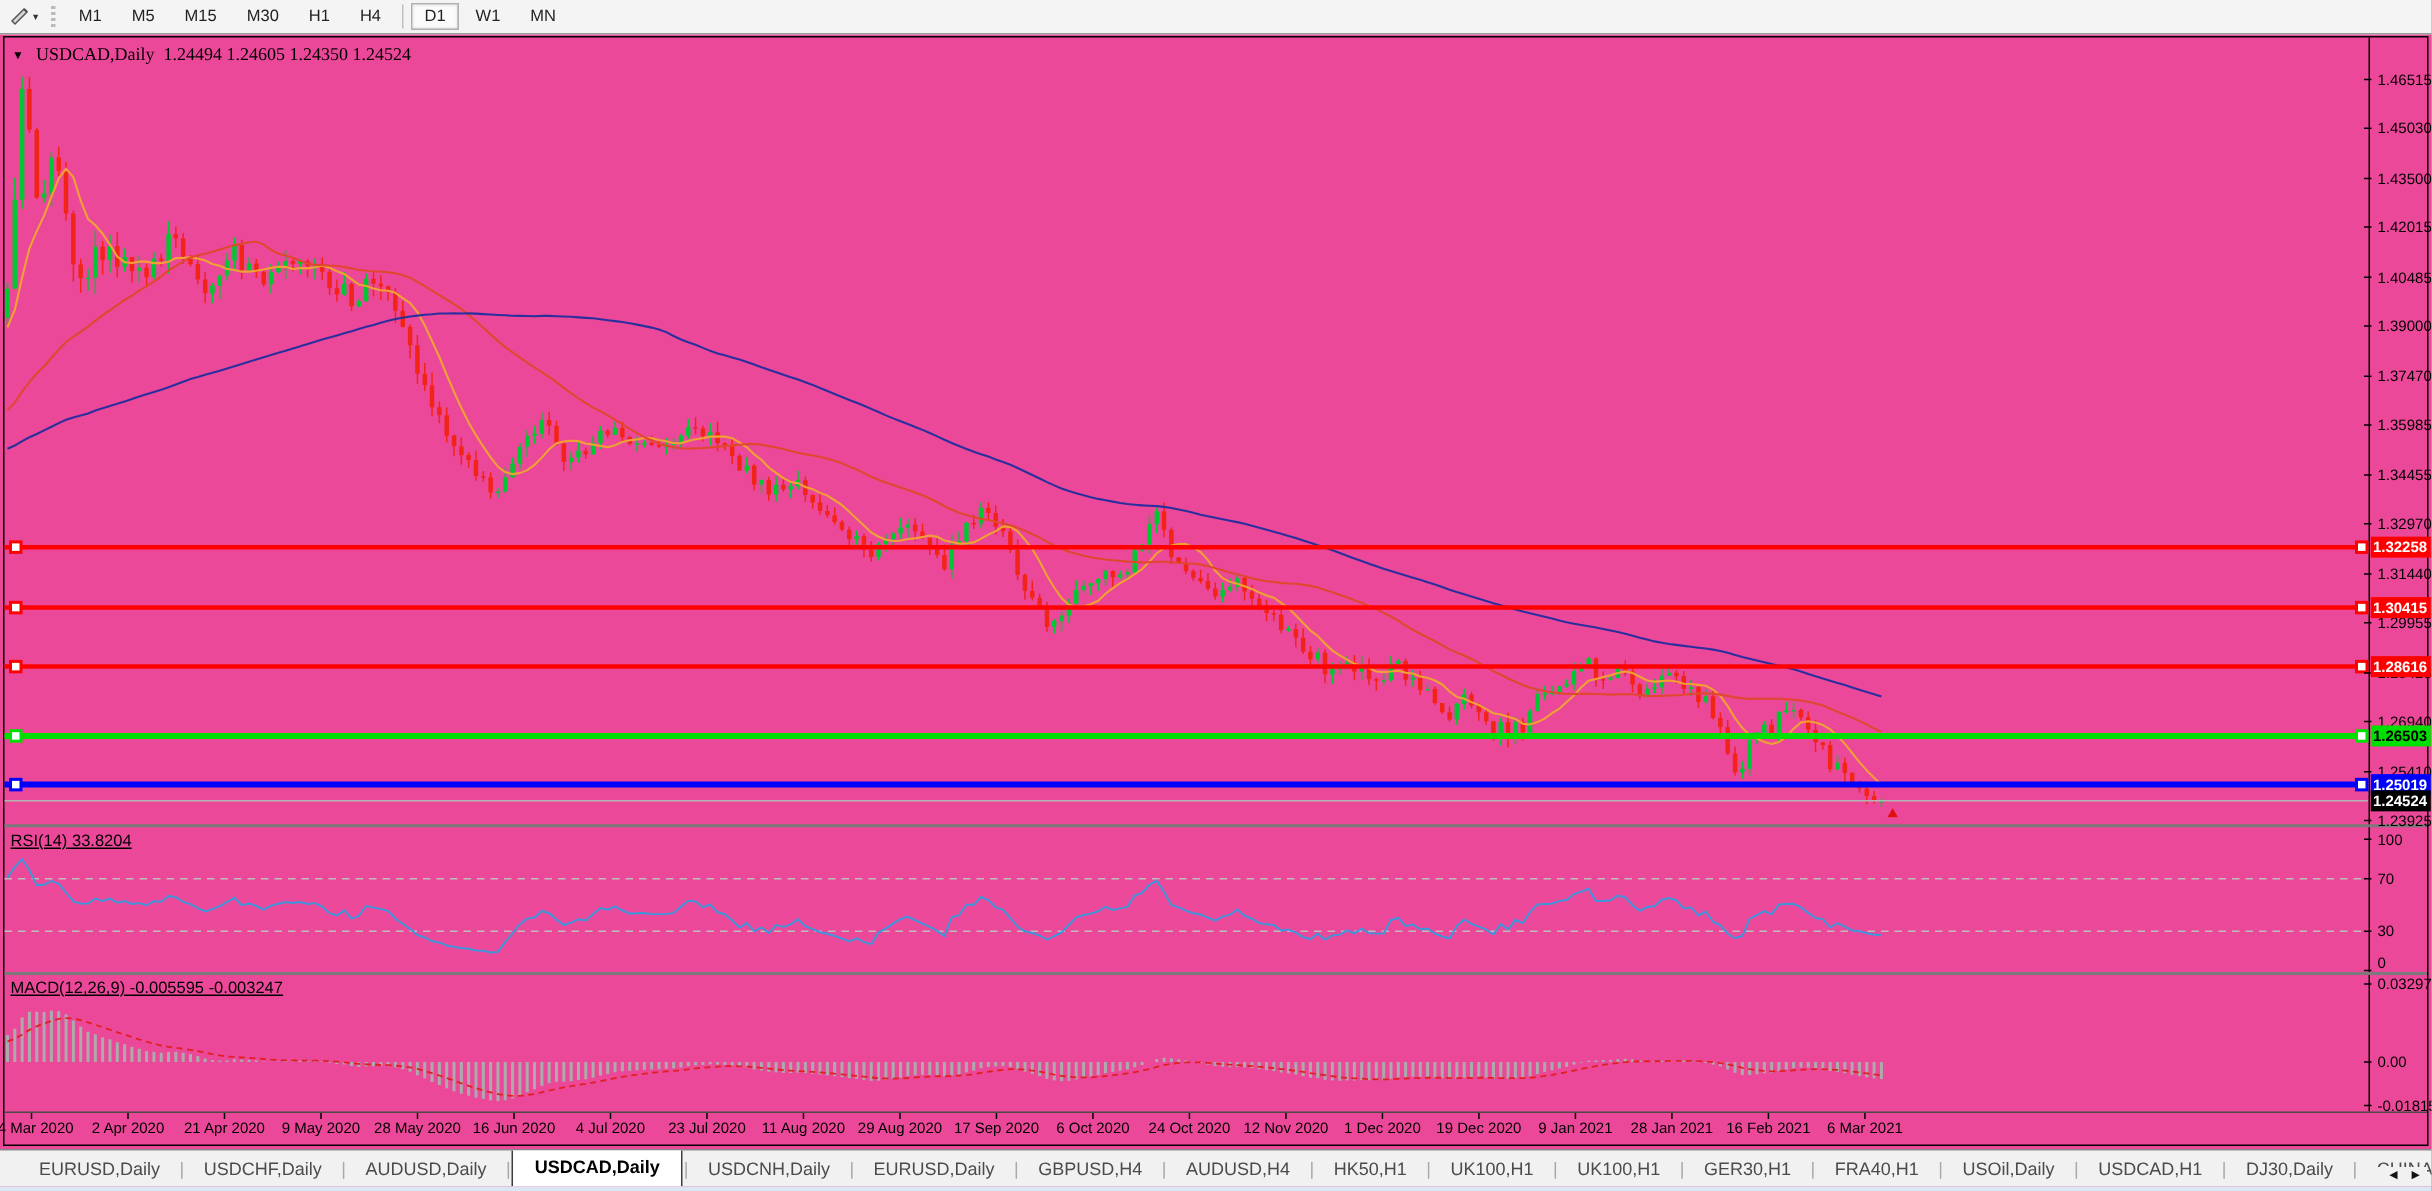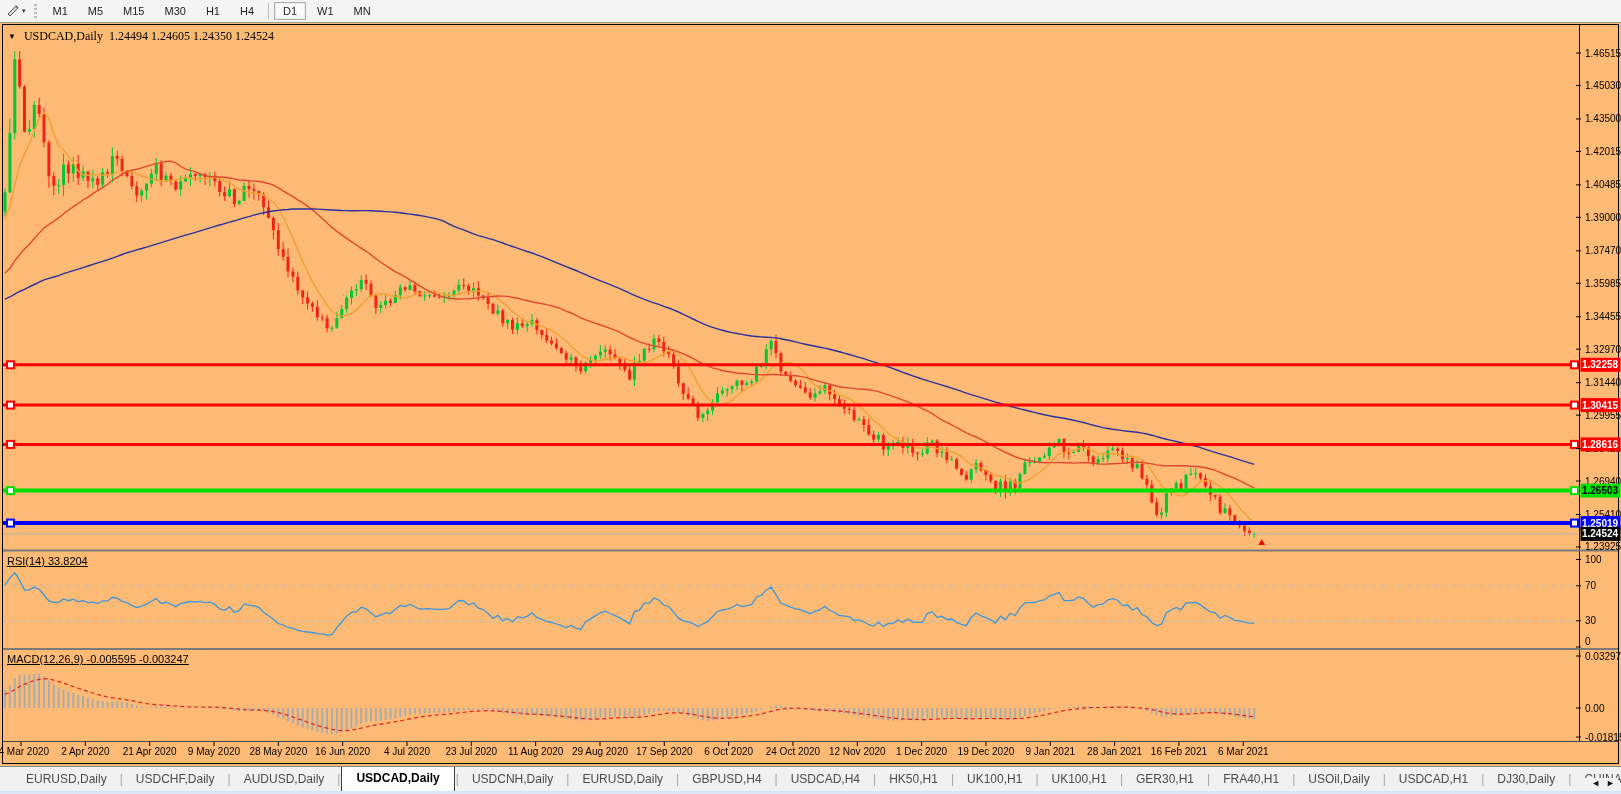--- a/index.html
+++ b/index.html
@@ -1,18 +1,18 @@
 <!DOCTYPE html>
 <html><head>
 <meta charset="utf-8">
 <style>
   html,body{margin:0;padding:0;}
   body{width:1621px;height:794px;overflow:hidden;background:#ffffff;
        font-family:"Liberation Sans", sans-serif;-webkit-font-smoothing:antialiased;}
-  .app{position:relative;width:1621px;height:794px;background:#fdba74;}
+  .app{position:relative;width:1621px;height:794px;background:#ec4899;}
   
   .toolbar{position:absolute;left:0;top:0;width:100%;height:22px;background:#f4f4f4;
            border-bottom:1px solid #9a9a9a;display:flex;align-items:center;font-size:11px;color:#222;}
   .toolbtn{display:flex;align-items:center;height:18px;padding:0 3px;margin-left:3px;cursor:pointer;}
   .caret{font-size:7px;color:#333;margin-left:2px;}
   .grip{width:3px;height:14px;margin:0 6px 0 5px;
         background-image:repeating-linear-gradient(#bbb 0 2px,transparent 2px 4px);}
   .tf{padding:2px 8px;margin:0 1px;color:#222;cursor:pointer;border:1px solid transparent;}
   .tf.active{background:#fbfbfb;border:1px solid #b0b0b0;box-shadow:inset 0 0 2px #ccc;}
   .vsep{width:1px;height:16px;background:#c0c0c0;margin:0 4px;}
@@ -1008,21 +1008,21 @@
       <span class="tab">AUDUSD,Daily</span>
       <span class="tabsep">|</span>
       <span class="tab active">USDCAD,Daily</span>
       <span class="tabsep">|</span>
       <span class="tab">USDCNH,Daily</span>
       <span class="tabsep">|</span>
       <span class="tab">EURUSD,Daily</span>
       <span class="tabsep">|</span>
       <span class="tab">GBPUSD,H4</span>
       <span class="tabsep">|</span>
-      <span class="tab">USDCAD,H4</span>
+      <span class="tab">AUDUSD,H4</span>
       <span class="tabsep">|</span>
       <span class="tab">HK50,H1</span>
       <span class="tabsep">|</span>
       <span class="tab">UK100,H1</span>
       <span class="tabsep">|</span>
       <span class="tab">UK100,H1</span>
       <span class="tabsep">|</span>
       <span class="tab">GER30,H1</span>
       <span class="tabsep">|</span>
       <span class="tab">FRA40,H1</span>

